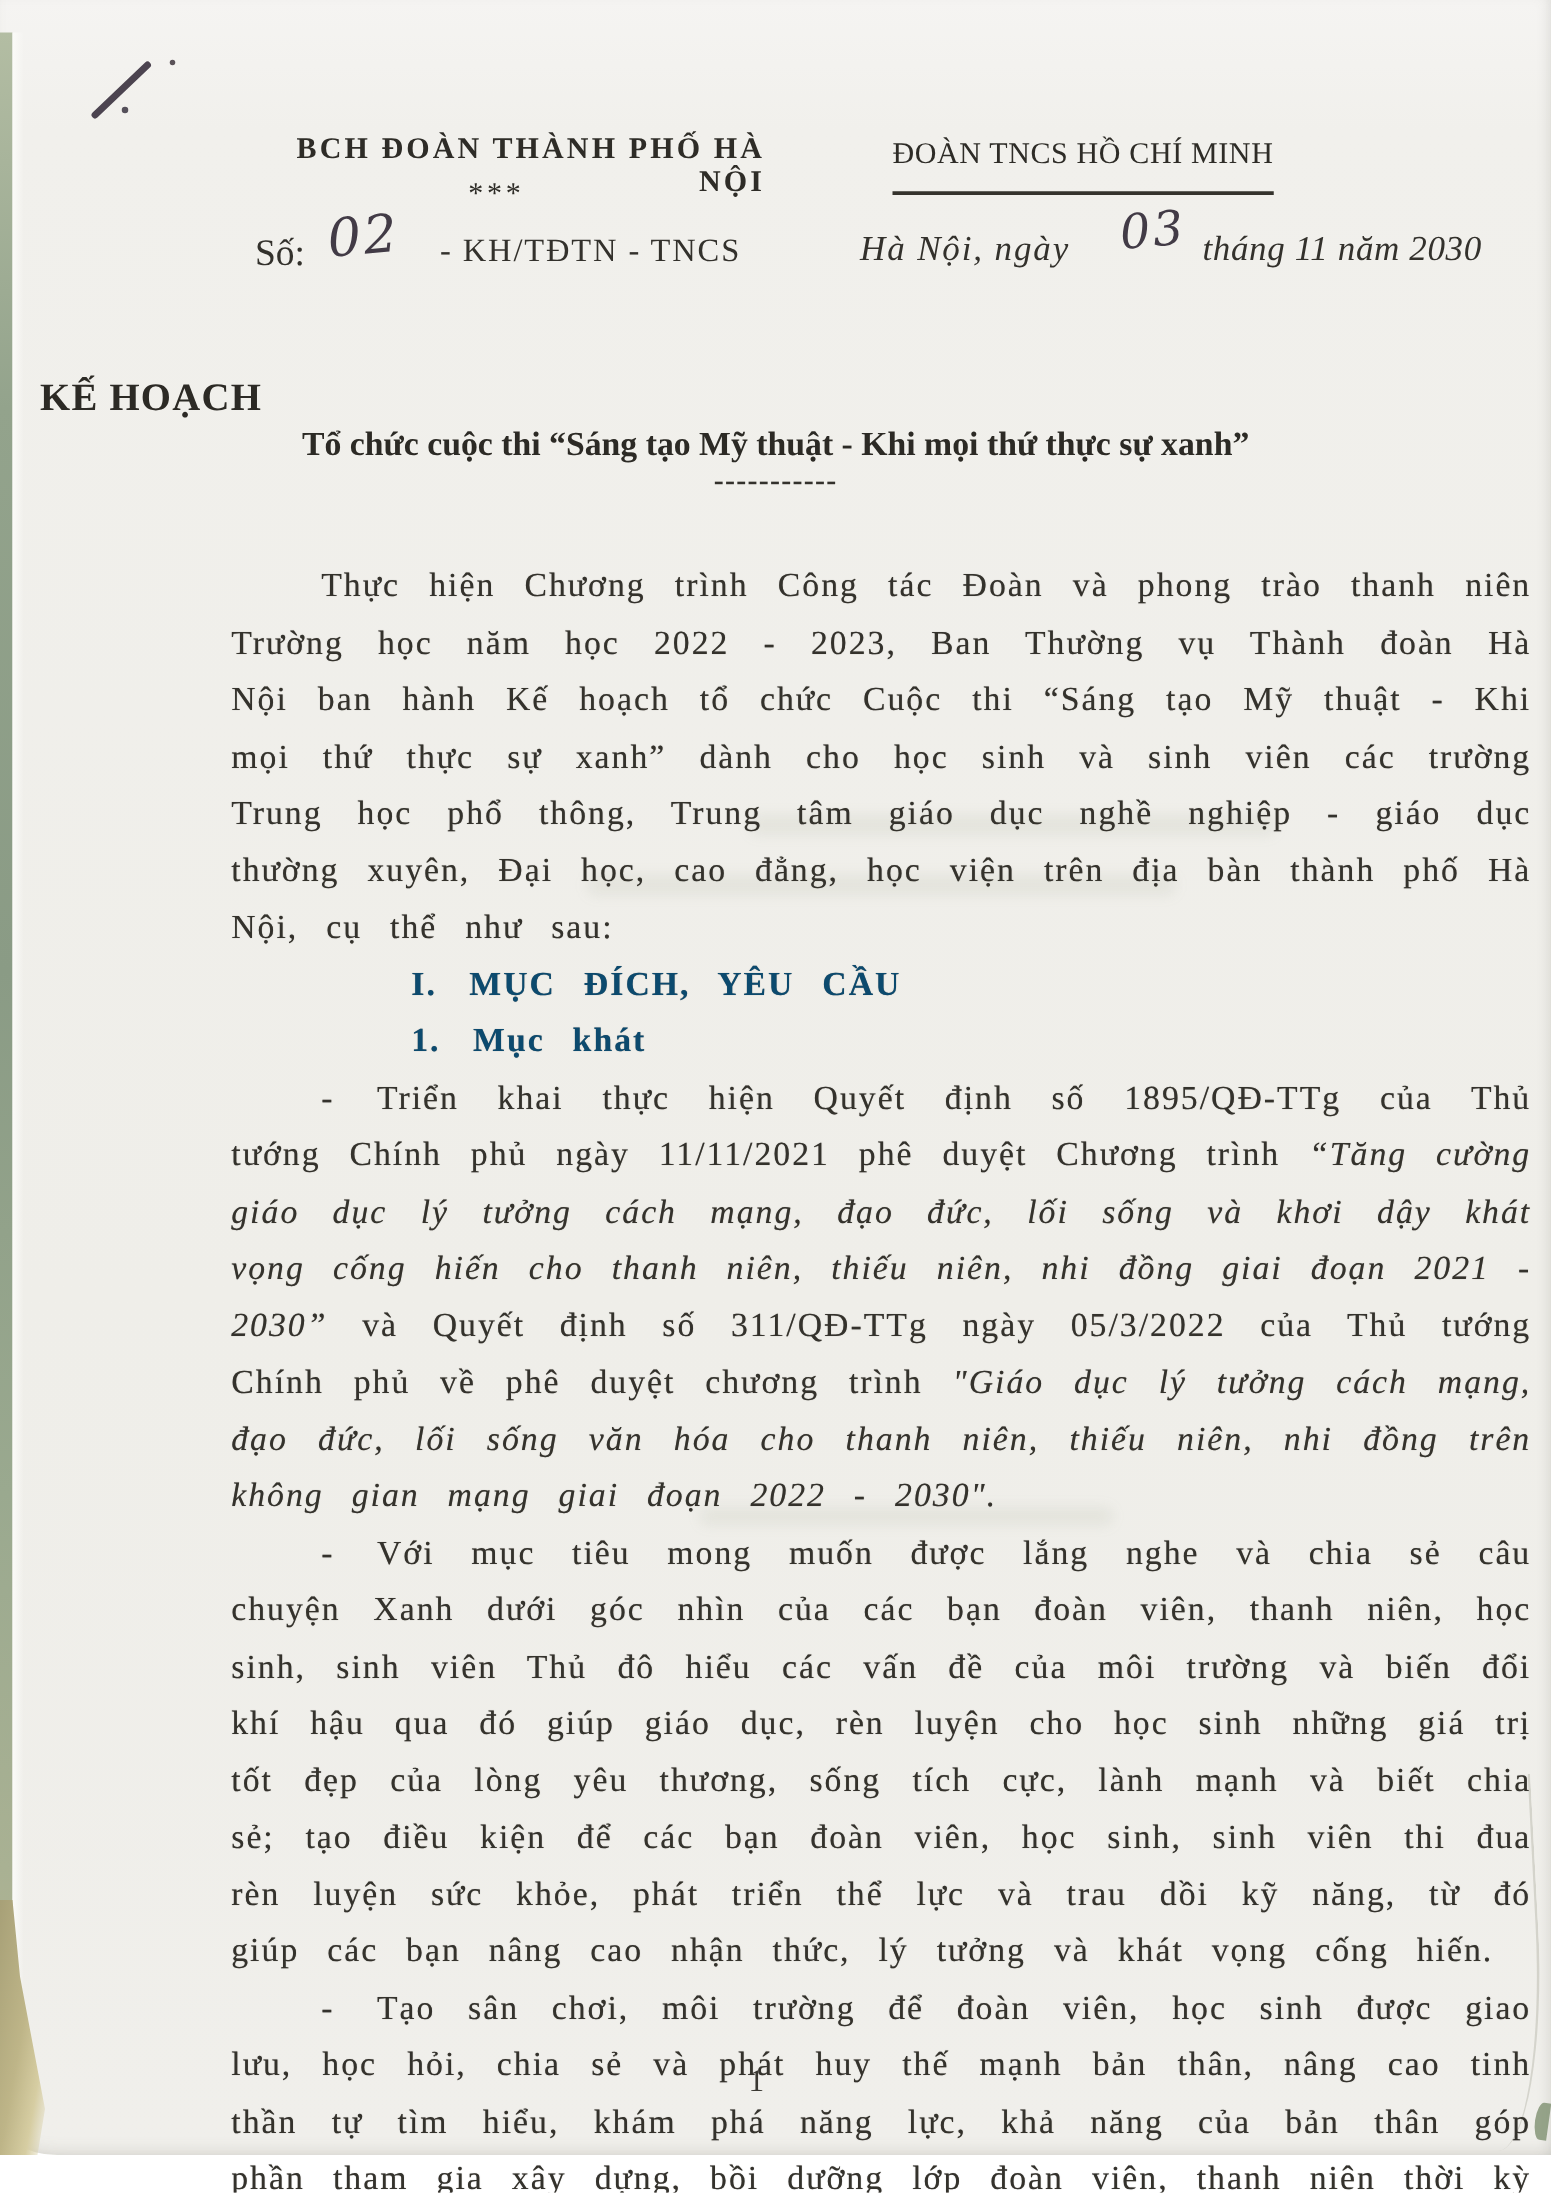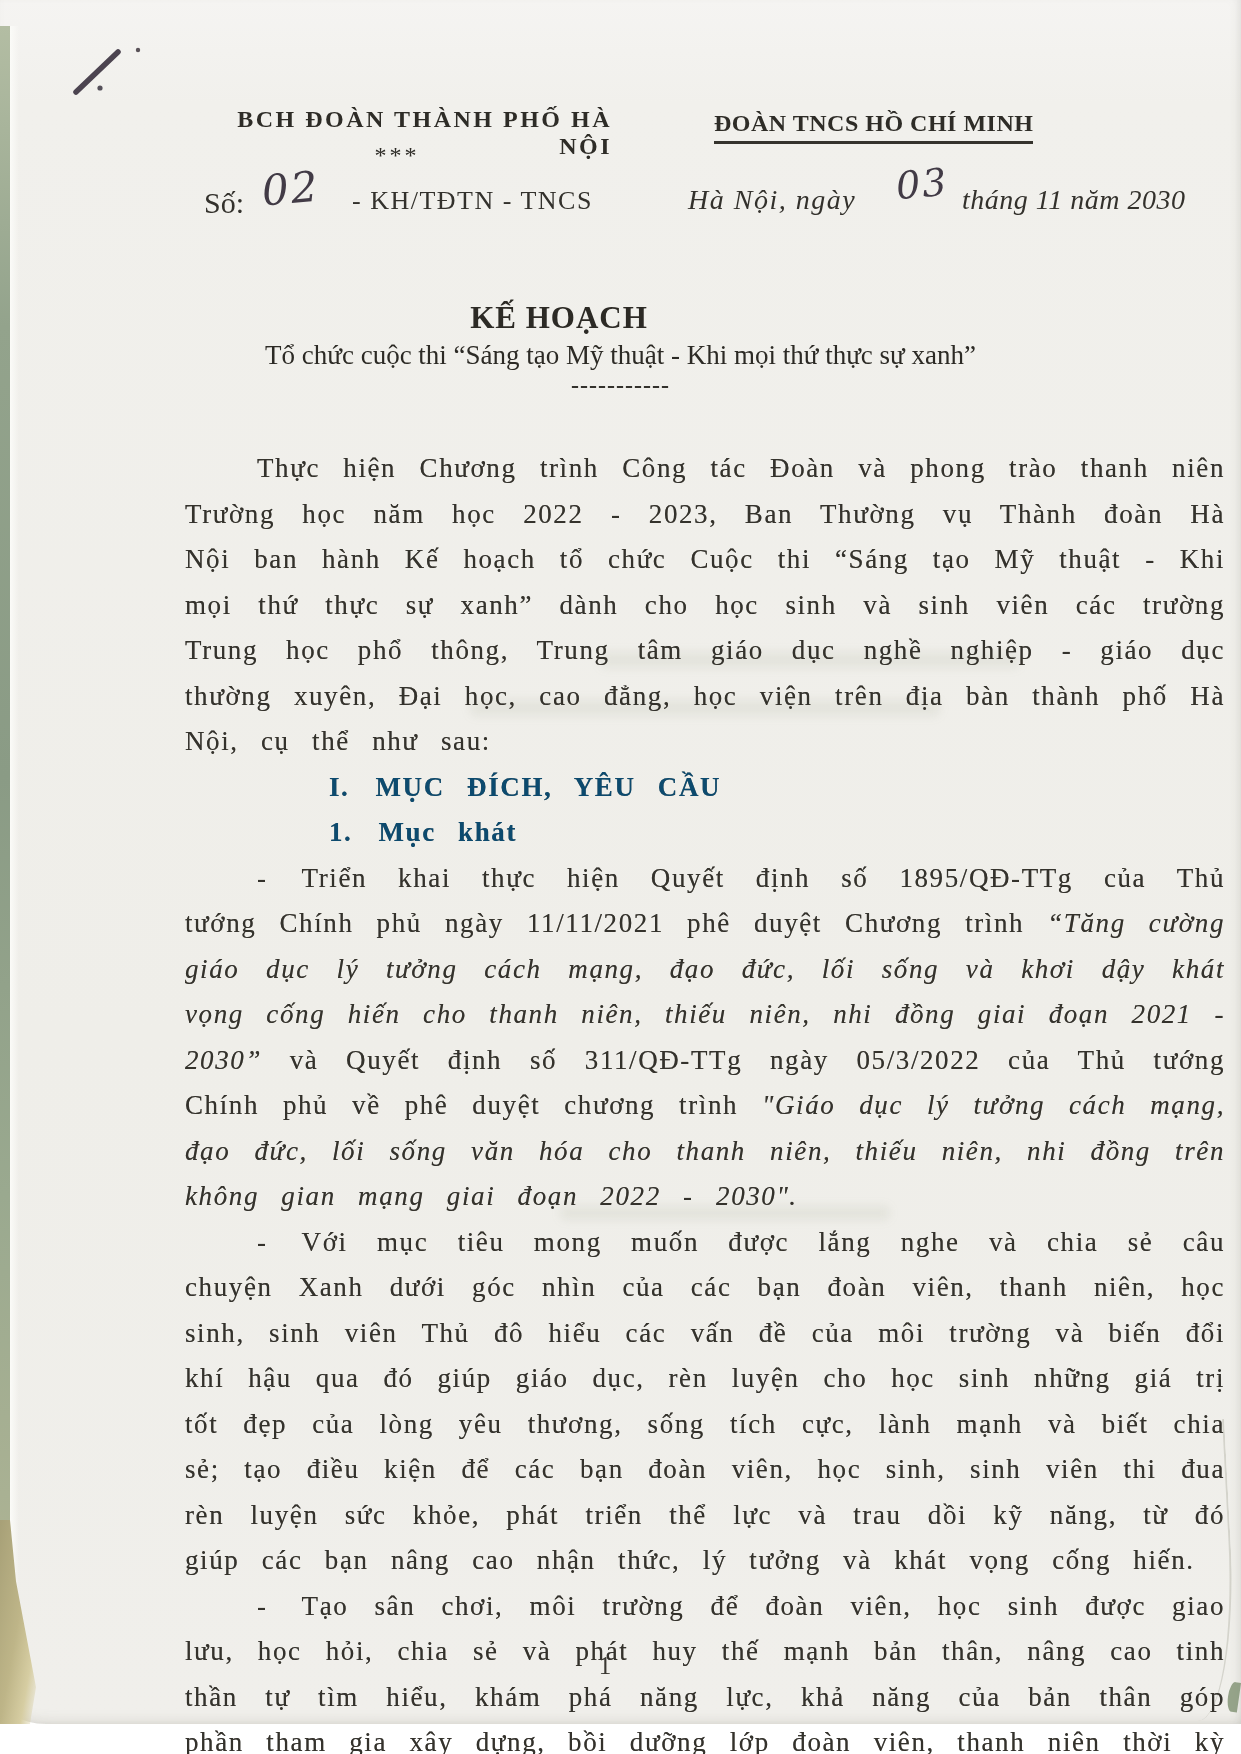--- a/index.html
+++ b/index.html
@@ -49,29 +49,29 @@
   }
   .hw-number{left:262px;top:164px;font-size:42px;}
   .hw-day{left:896px;top:162px;font-size:38px;}
   
   .org-left{position:absolute;left:182px;top:106px;width:430px;text-align:right;
     font-weight:bold;font-size:24px;letter-spacing:2.5px;color:#2e2c27;}
   .org-stars{position:absolute;left:182px;top:142px;width:430px;text-align:center;
     font-size:24px;letter-spacing:3px;color:#2e2c27;}
   .doc-number-label{position:absolute;left:204px;top:186px;font-size:30px;}
   .doc-number-suffix{position:absolute;left:352px;top:186px;font-size:26px;letter-spacing:1.5px;}
-  .org-right{position:absolute;left:714px;top:110px;font-size:24px;font-weight:bold;
-    letter-spacing:.5px;color:#2e2c27;border-bottom:3px solid #35332d;padding-bottom:4px;}
+  .org-right{position:absolute;left:714px;top:110px;font-size:24px;font-weight:normal;
+    letter-spacing:.5px;color:#2e2c27;border-bottom:3px solid #35332d;padding-bottom:16px;}
   .date-prefix{position:absolute;left:688px;top:184px;font-size:28px;font-style:italic;letter-spacing:1.5px;}
   .date-suffix{position:absolute;left:962px;top:184px;font-size:28px;font-style:italic;letter-spacing:.5px;}
   
-  .doc-title{position:absolute;left:0;top:300px;width:1118px;text-align:center;
-    font-size:31px;font-weight:bold;letter-spacing:1px;color:#2c2a25;}
+  .doc-title{position:absolute;left:0;top:300px;width:1118px;
+    font-size:31px;font-weight:bold;letter-spacing:1px;color:#2c2a25;padding-left:32px;}
   .doc-subtitle{position:absolute;left:0;top:340px;width:1241px;text-align:center;
-    font-size:27px;font-weight:normal;color:#2c2a25;}
+    font-size:27px;font-weight:bold;color:#2c2a25;}
   .doc-divider{position:absolute;left:0;top:372px;width:1241px;text-align:center;
     font-size:24px;font-weight:bold;letter-spacing:1px;}
   
   .body-text{
     position:absolute;left:185px;top:446px;width:1040px;
     font-size:27px;line-height:45.5px;text-align:justify;
     letter-spacing:1.6px;word-spacing:14px;color:#34322c;
     text-shadow:0 0 .6px rgba(52,50,44,.55);
   }
   .body-text p{margin:0;text-indent:72px;}

